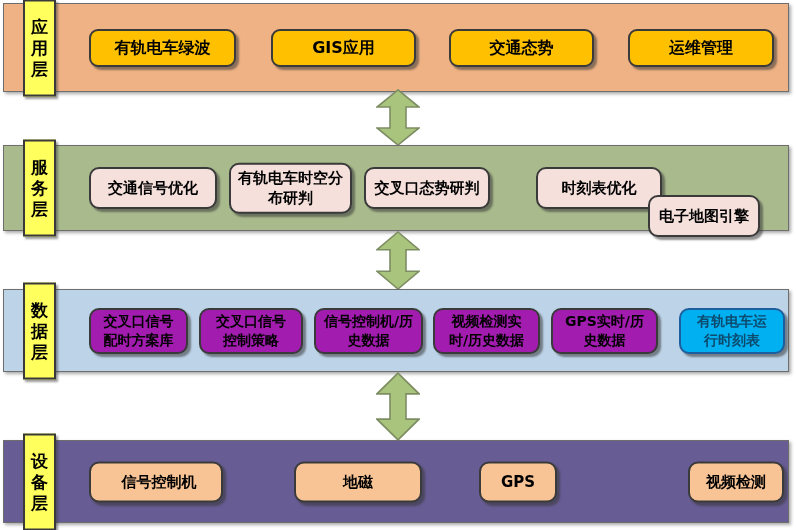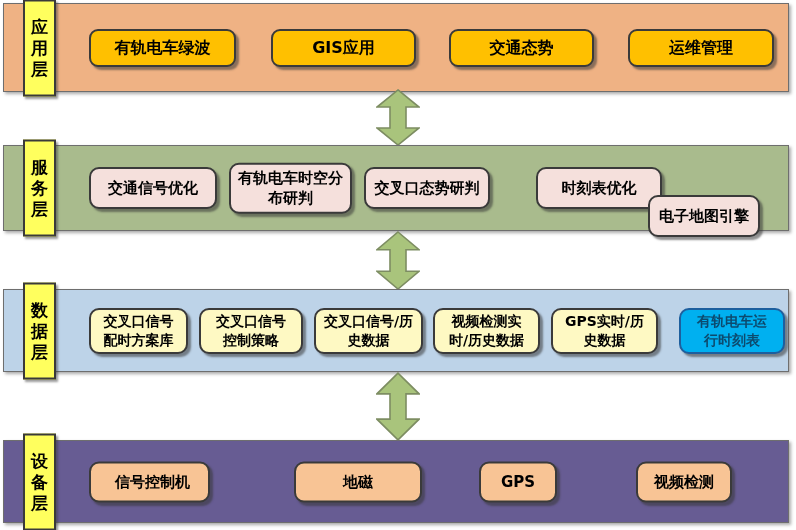--- a/index.html
+++ b/index.html
@@ -22,21 +22,21 @@
         box-shadow:2px 2px 2px rgba(60,60,60,.5);}
 
   
   .node{position:absolute;top:50%;transform:translateY(-50%);
         display:flex;align-items:center;justify-content:center;
         border:2px solid #3a3a3a;border-radius:10px;box-sizing:border-box;
         font-weight:bold;color:#000;text-align:center;white-space:pre-line;
         box-shadow:3px 3px 2px rgba(55,55,55,.55);line-height:1.35;}
   .n-app {background:#FFC000;height:38px;font-size:16px;border-radius:9px;}
   .n-serv{background:#F5E0DC;min-height:42px;font-size:15px;padding:3px 2px;}
-  .n-data{background:#fef9c3;min-height:46px;font-size:14px;padding:2px 1px;}
+  .n-data{background:#a21caf;min-height:46px;font-size:14px;padding:2px 1px;}
   .n-dev {background:#F8C495;height:41px;font-size:15px;}
   .n-blue{background:#00B0F0;color:#0c4a6e;border-color:#1d5f9e;}
 
   
   .connector{position:absolute;left:376px;width:44px;}
   .c1{top:89px; height:57px;}
   .c2{top:231px;height:59px;}
   .c3{top:372px;height:69px;}
   .connector svg{width:100%;height:100%;display:block;}
 </style>
@@ -74,37 +74,37 @@
       <path d="M22 1 L43 19 L30 19 L30 41 L43 41 L22 59 L1 41 L14 41 L14 19 L1 19 Z" fill="#A9C47C" stroke="#7d8d62" stroke-width="1.6"></path>
     </svg>
   </div>
 
   <div class="band band-data">
     <div class="layer-label">数据层</div>
     <div class="node n-data" style="left:85px;width:99px;">交叉口信号
 配时方案库</div>
     <div class="node n-data" style="left:195px;width:104px;">交叉口信号
 控制策略</div>
-    <div class="node n-data" style="left:310px;width:109px;">交叉口信号/历
+    <div class="node n-data" style="left:310px;width:109px;">信号控制机/历
 史数据</div>
     <div class="node n-data" style="left:429px;width:107px;">视频检测实
 时/历史数据</div>
     <div class="node n-data" style="left:547px;width:107px;">GPS实时/历
 史数据</div>
     <div class="node n-data n-blue" style="left:675px;width:106px;">有轨电车运
 行时刻表</div>
   </div>
 
   <div class="connector c3">
     <svg viewBox="0 0 44 60" preserveAspectRatio="none">
       <path d="M22 1 L43 19 L30 19 L30 41 L43 41 L22 59 L1 41 L14 41 L14 19 L1 19 Z" fill="#A9C47C" stroke="#7d8d62" stroke-width="1.6"></path>
     </svg>
   </div>
 
   <div class="band band-dev">
     <div class="layer-label">设备层</div>
-    <div class="node n-dev" style="left:85px;width:121px;padding-left:6px;">信号控制机</div>
+    <div class="node n-dev" style="left:85px;width:134px;padding-left:6px;">信号控制机</div>
     <div class="node n-dev" style="left:290px;width:128px;">地磁</div>
     <div class="node n-dev" style="left:475px;width:78px;">GPS</div>
-    <div class="node n-dev" style="left:632px;width:96px;">视频检测</div>
+    <div class="node n-dev" style="left:684px;width:96px;">视频检测</div>
   </div>
 
 </div>
 
 </body></html>

